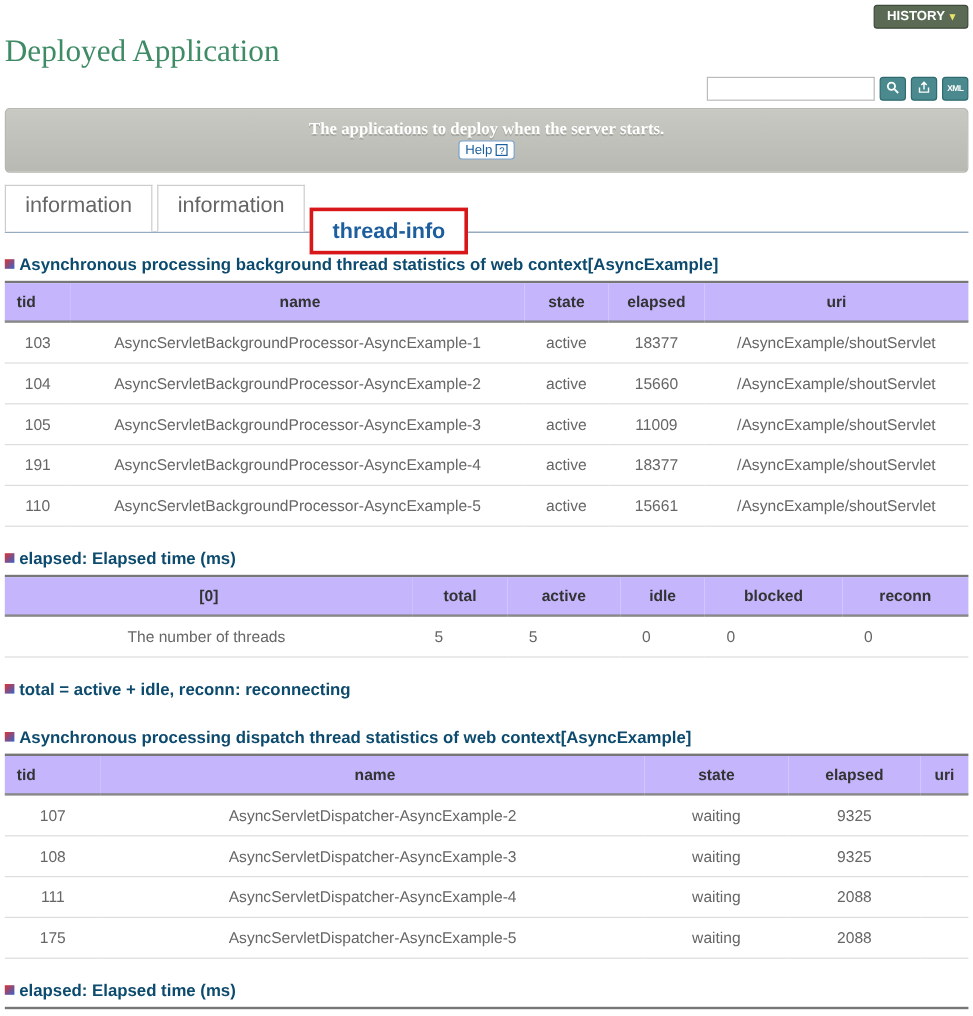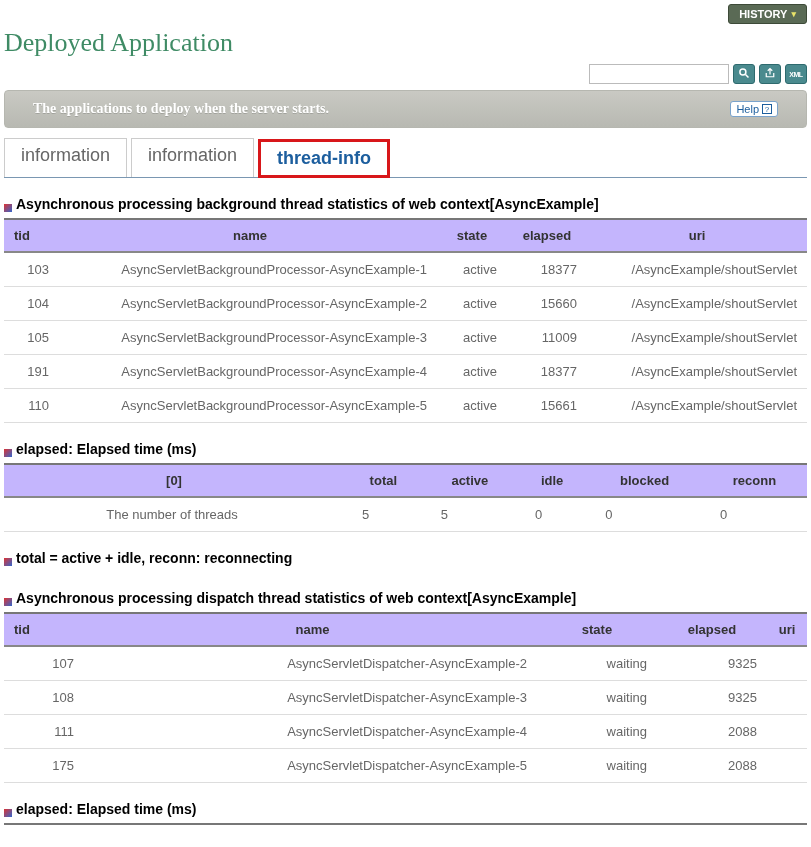--- a/index.html
+++ b/index.html
@@ -52,28 +52,29 @@
     display:flex; align-items:center; justify-content:center;
     color:#fff; cursor:pointer;
   }
   .icon-btn svg { width:12px; height:12px; fill:#fff; stroke:#fff; }
 
   
   .banner {
     background:linear-gradient(#c9c9c3,#b8b9b2);
     border:1px solid #b6b7b0;
     border-radius:4px;
-    padding:10px 28px;
+    padding:10px 4px;
     color:#fff;
     font-weight:bold;
     font-size:14px;
     display:flex; align-items:center;
     margin-bottom:10px;
     font-family: Georgia, 'Times New Roman', serif;
     text-shadow:0 1px 0 rgba(0,0,0,0.15);
+    flex-direction:column;
   }
   .banner .spacer{flex:1;}
   .help-btn {
     background:#fff; color:#1c5e9e; font-size:11px;
     border:1px solid #7aa3cc; border-radius:3px;
     padding:1px 5px; cursor:pointer; font-weight:normal;
     display:flex; align-items:center; gap:3px;
     font-family: Arial, Helvetica, sans-serif;
     text-shadow:none;
   }
@@ -87,33 +88,33 @@
     font-size:18px;
     color:#666;
     background:#fff;
     margin-right:4px;
     cursor:pointer;
   }
   .tab.active {
     border:3px solid #d8171a;
     color:#1c5e9e;
     font-weight:bold;
-    position:relative; top:1px;
+    position:relative; top:19px;
     background:#fff;
   }
 
   
   .section-head {
-    color:#000000;
+    color:#0c4a6e;
     font-weight:bold;
     font-size:14px;
     border-bottom:2px solid #777;
     padding:4px 0 6px 0;
     margin:14px 0 0 0;
-    display:flex; align-items:flex-end; gap:4px;
+    display:flex; align-items:center; gap:4px;
   }
   .section-head .bullet {
     width:8px; height:8px;
     background:linear-gradient(135deg,#d33,#36c);
     display:inline-block;
   }
 
   
   table.data {
     width:100%;
@@ -130,21 +131,21 @@
     background:#c4b5fd;
   }
   table.data thead th.lefty { text-align:left; padding-left:14px; }
   table.data tbody td {
     border-bottom:1px solid #ddd;
     padding:9px 10px;
     color:#666;
   }
   table.data tbody tr:first-child td { border-top:1px solid #ccc; }
   table.data td.num, table.data th.num { text-align:left; width:60px; }
-  table.data td.left { text-align:right;margin-top:28px; }
+  table.data td.left { text-align:center;margin-top:28px; }
   table.data td.cent, table.data th.cent { text-align:center; }
 
   
   table.summary thead th {text-align:center;}
   table.summary thead th.first {text-align:center; width:340px;}
   table.summary tbody td {text-align:left; padding-left:18px;}
   table.summary tbody td.first {text-align:center; padding-left:6px;}
 </style>
 </head>
 <body>

